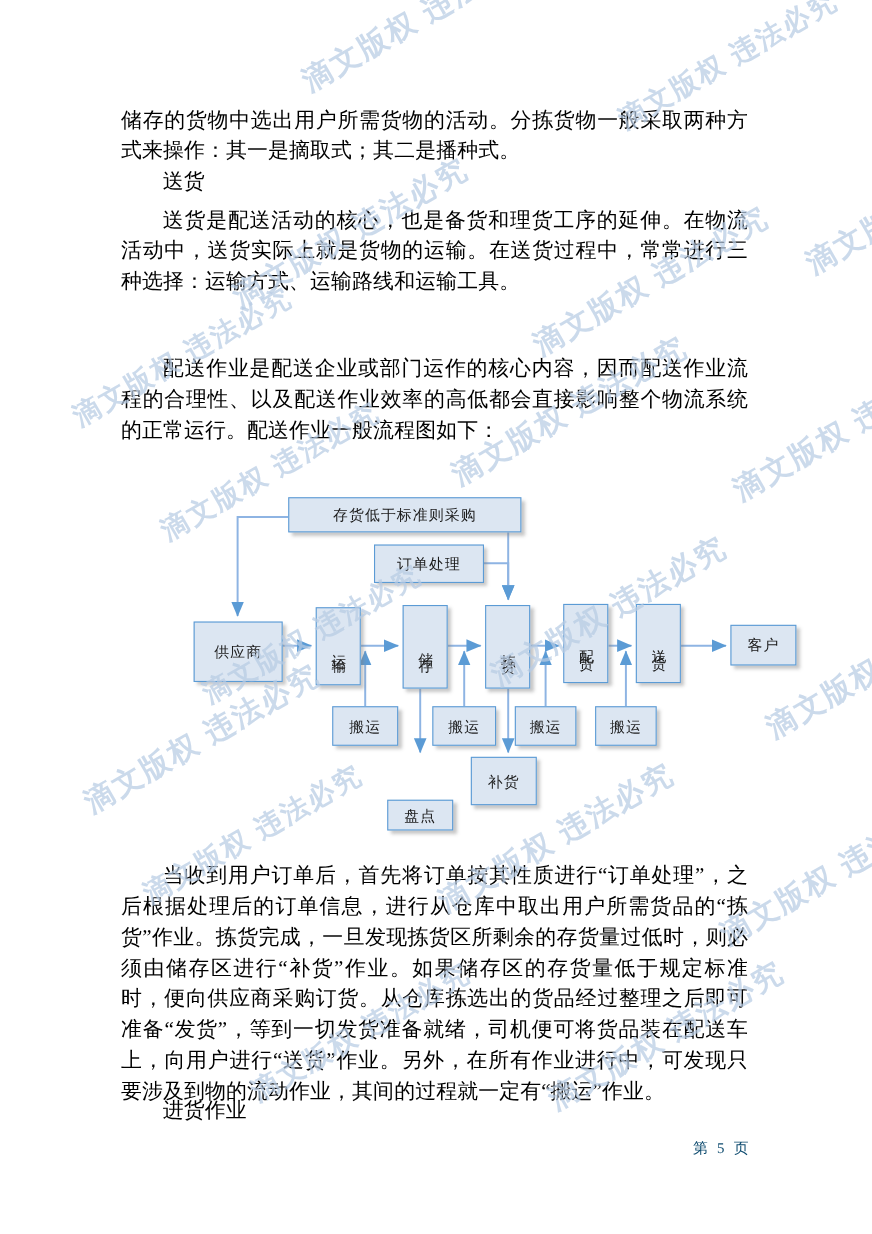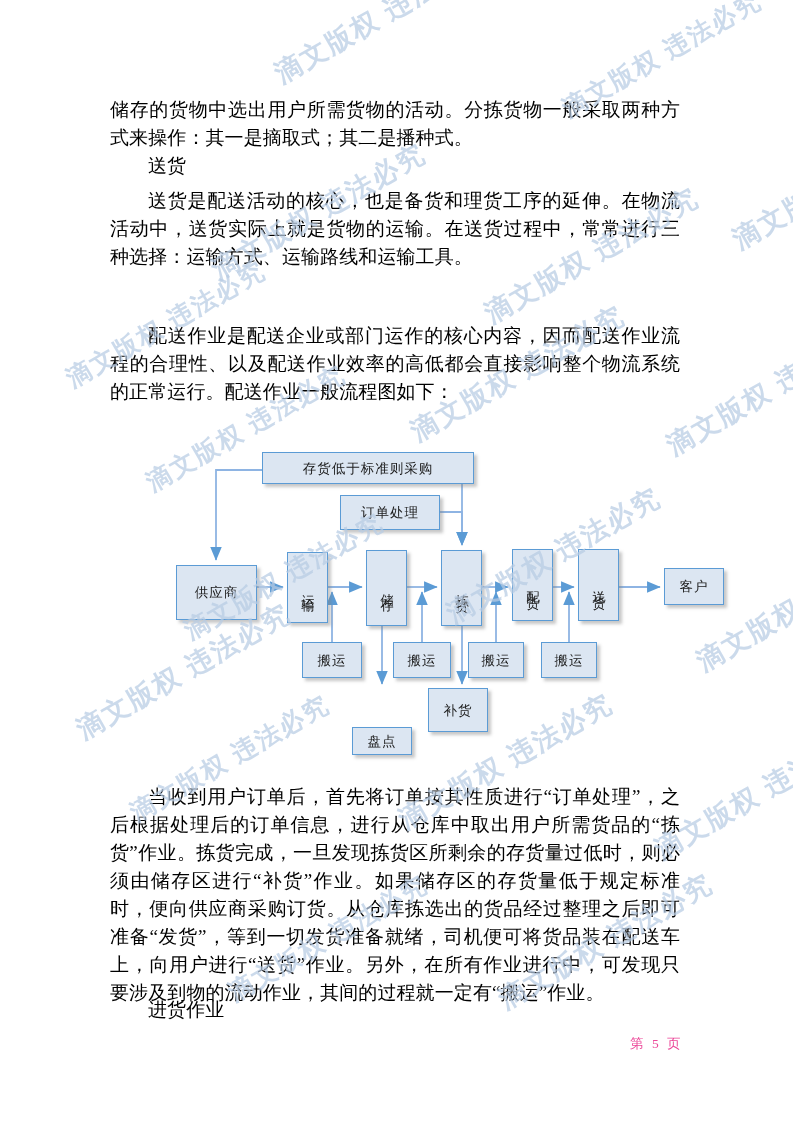--- a/index.html
+++ b/index.html
@@ -59,21 +59,21 @@
   .heading {
     position: absolute;
     font-size: 16.4px;
     line-height: 34px;
     letter-spacing: 0.3px;
   }
   .footer {
     position: absolute;
     font-size: 13.5px;
     letter-spacing: 2.5px;
-    color: #ec4899;
+    color: #0c4a6e;
   }
 
   
   #flowchart {
     position: absolute;
     left: 0;
     top: 430px;
     width: 793px;
     height: 310px;
     z-index: 3;

